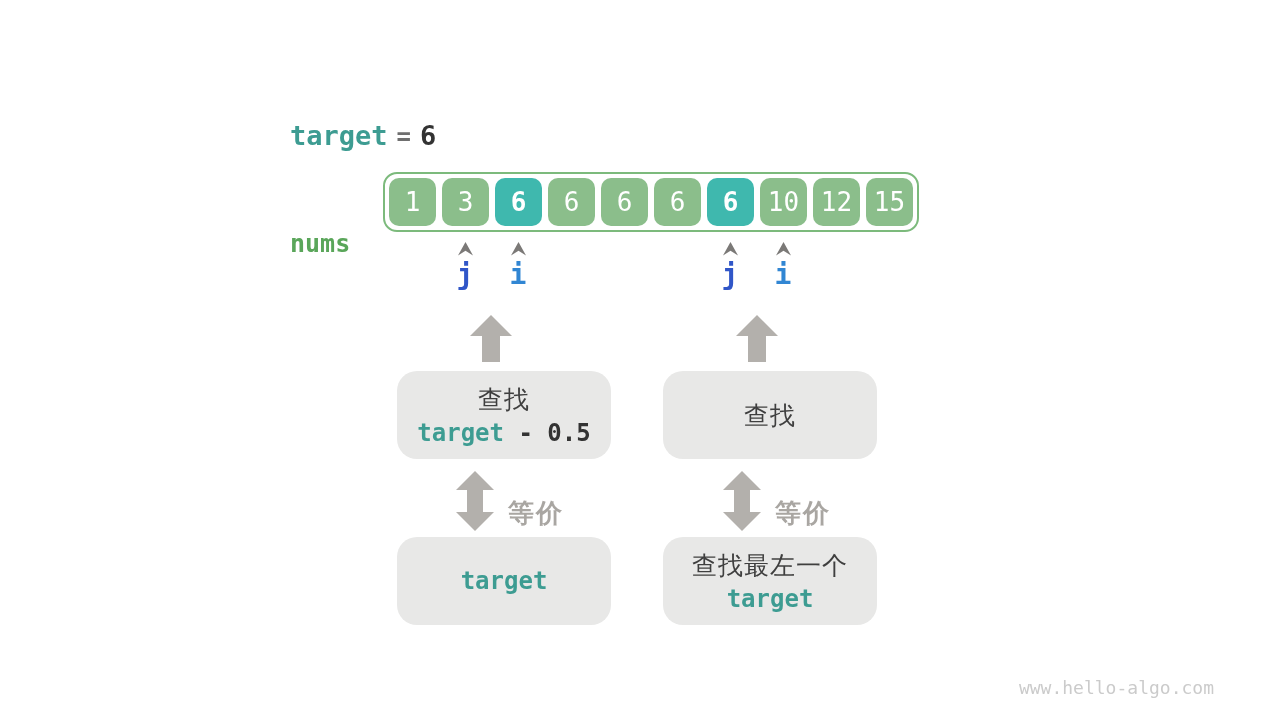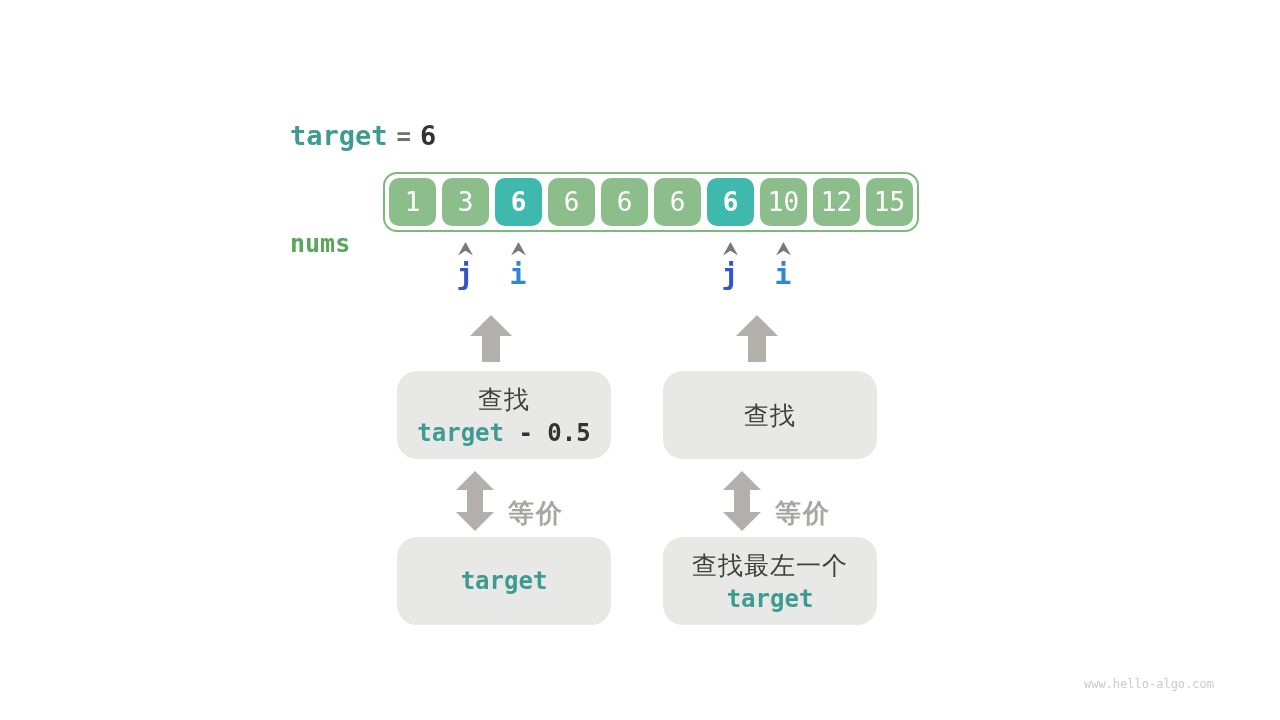--- a/index.html
+++ b/index.html
@@ -86,21 +86,21 @@
     margin-left: 14px; font-size: 26px; font-weight: bold;
     color: #a9a6a2; letter-spacing: 2px; white-space: nowrap;
   }
   .equiv-wrap-left  { left: 510px; }
   .equiv-wrap-right { left: 777px; }
 
   
   .watermark {
     position: absolute; right: 66px; top: 677px;
     font-family: "DejaVu Sans Mono", monospace;
-    font-size: 12px; color: #cbcbcb;
+    font-size: 18px; color: #cbcbcb;
   }
 </style>
 </head>
 <body>
 
 <div class="stage">
 
   <div class="target-line">
     <span class="kw">target</span><span class="eq">=</span><span class="val">6</span>
   </div>

